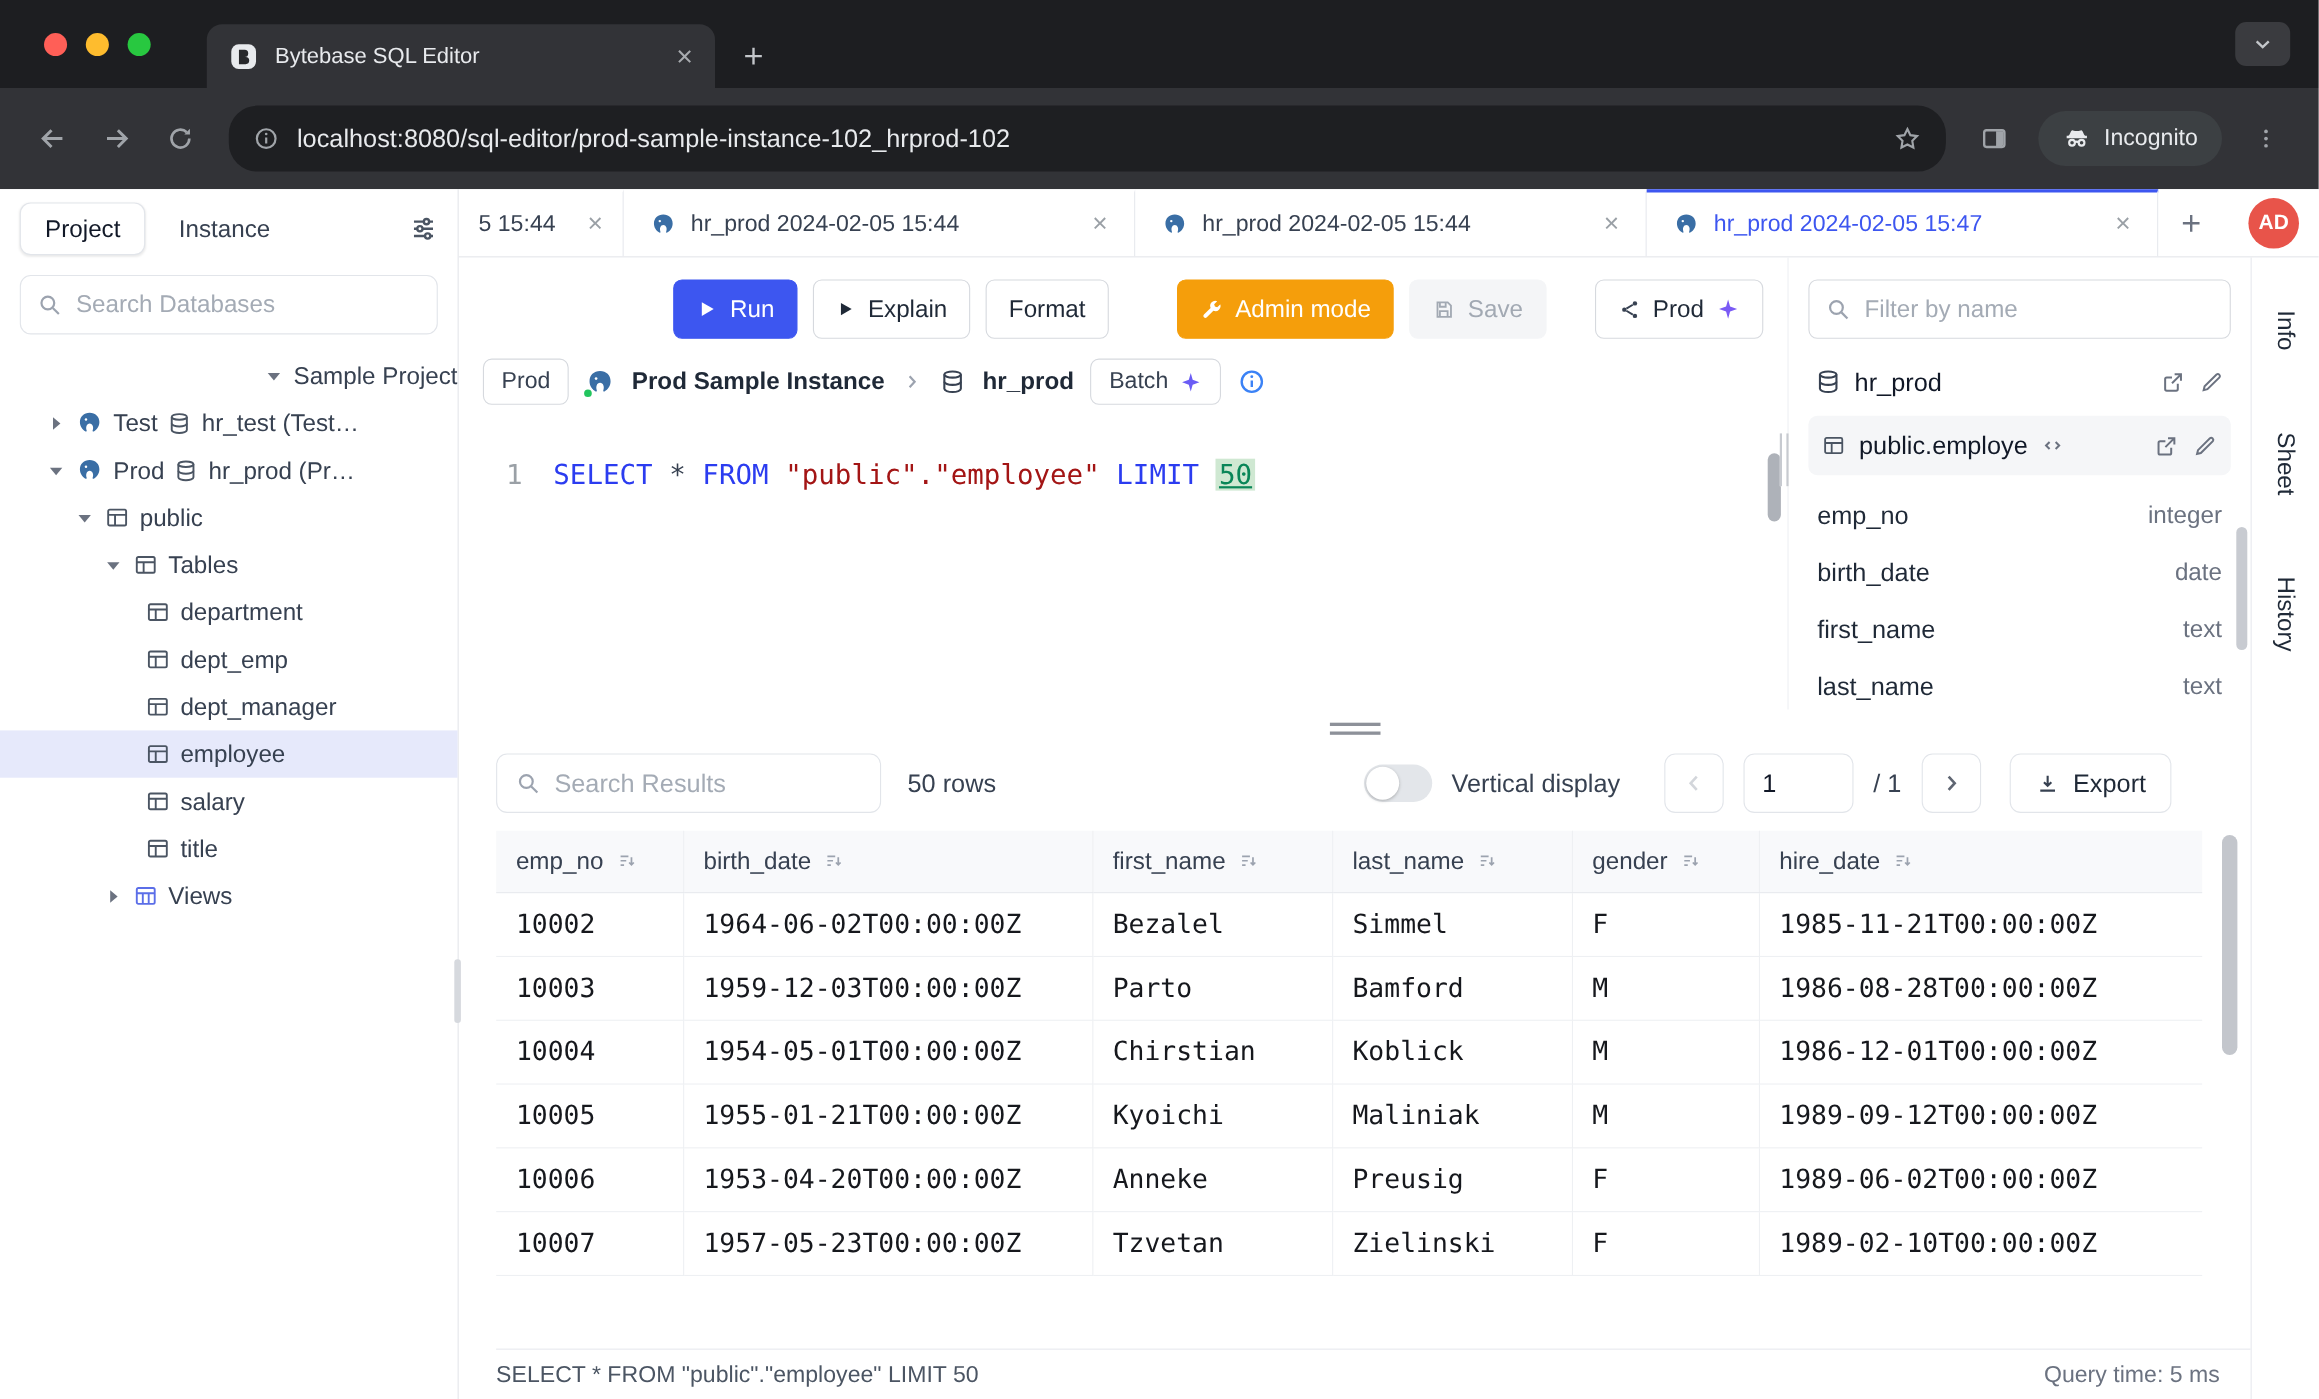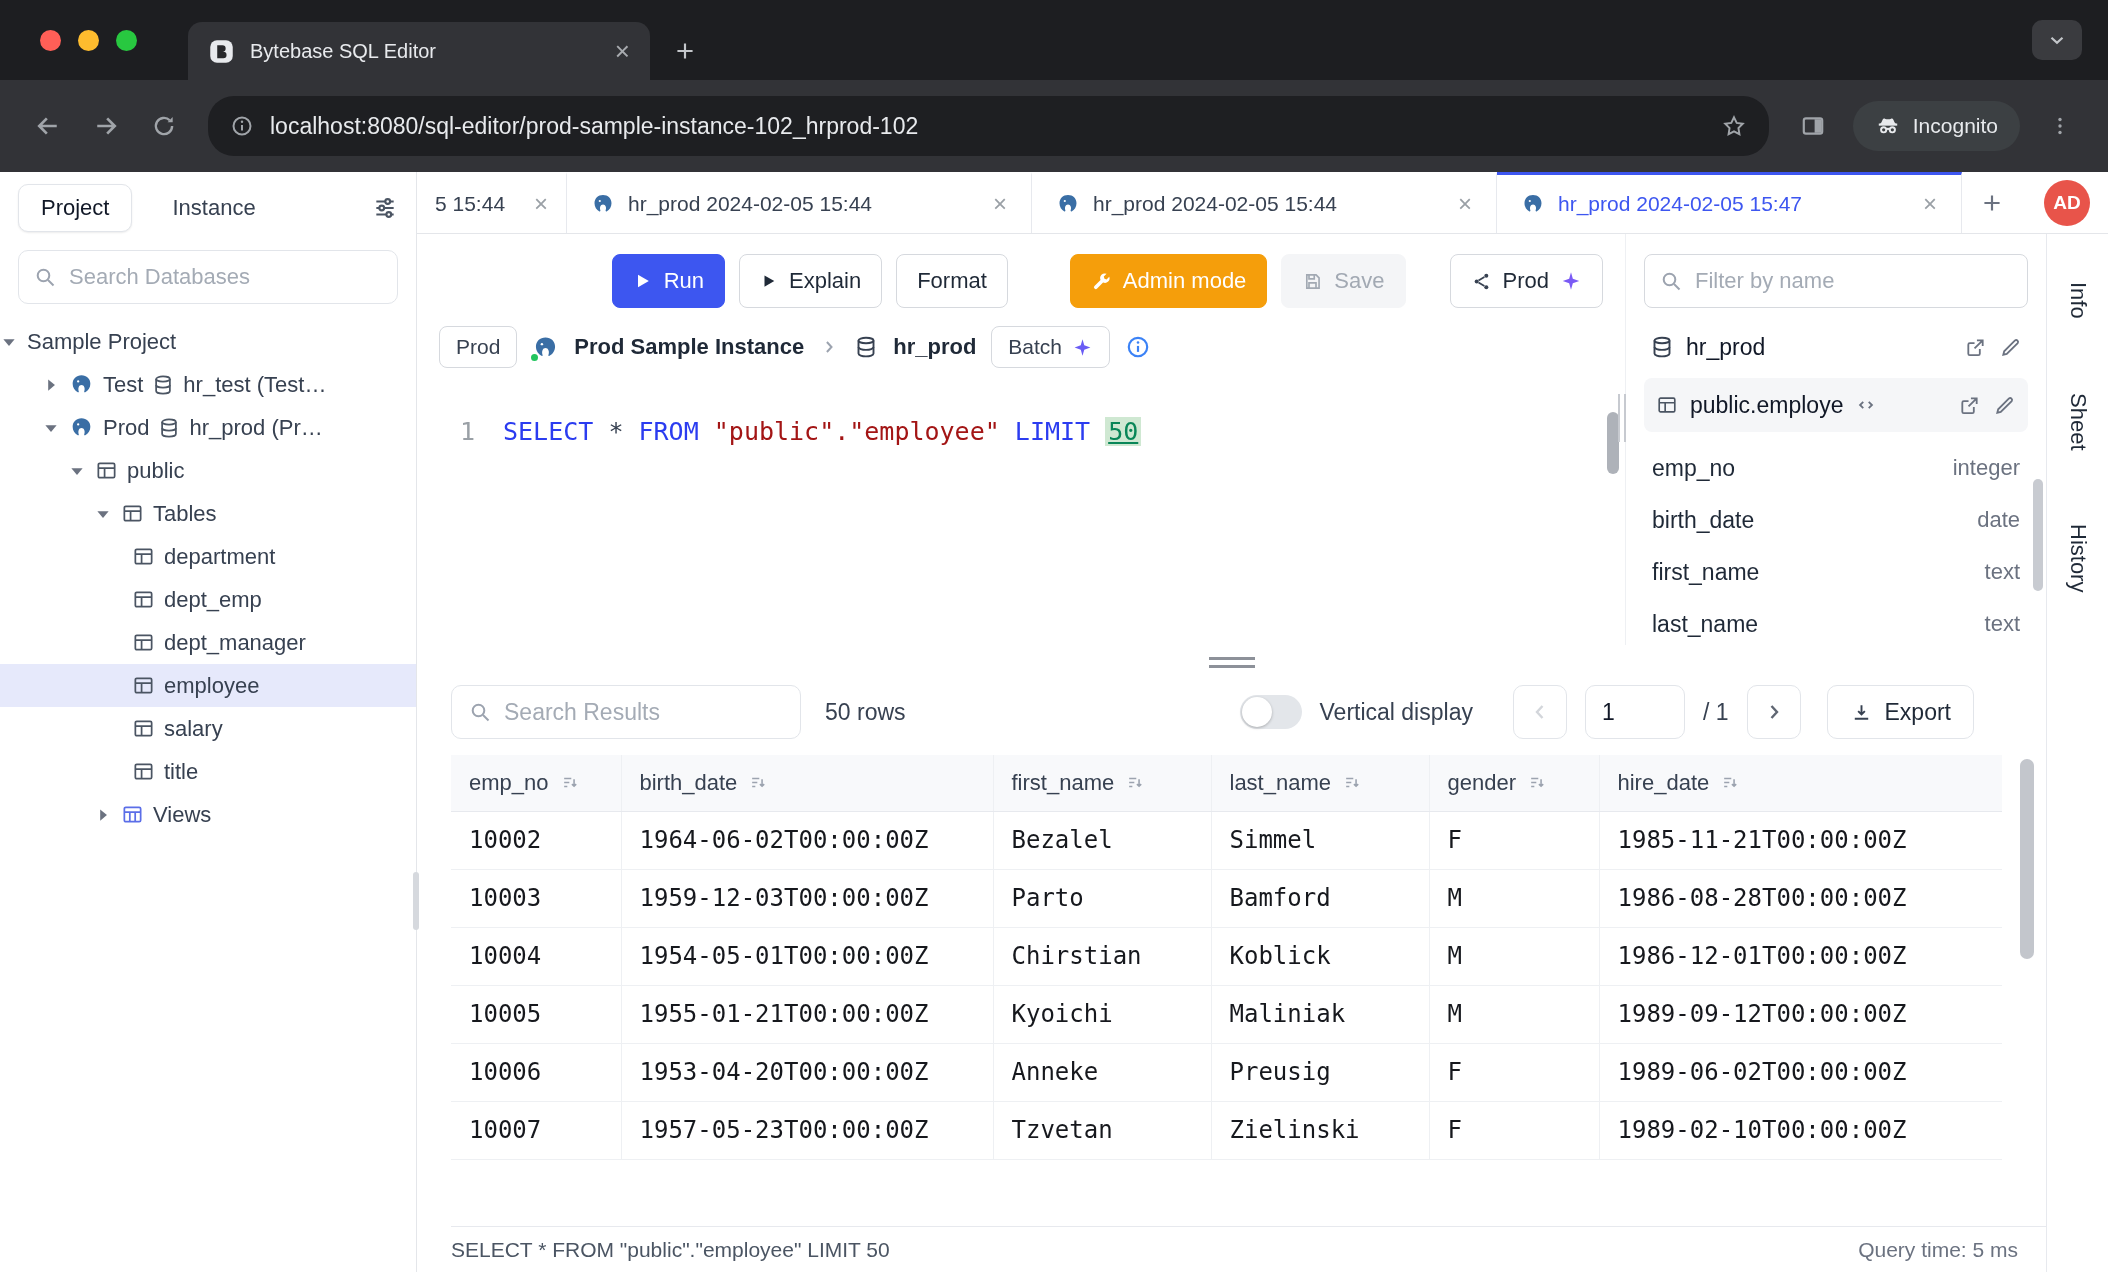--- a/index.html
+++ b/index.html
@@ -26,34 +26,34 @@
     padding:0 22px;margin:0 12px;}
   .url-text{flex:1;color:#e8eaed;font-size:23px;white-space:nowrap;overflow:hidden;}
   .incog-pill{height:50px;background:#3c4043;border-radius:25px;display:flex;align-items:center;gap:12px;
     padding:0 22px;color:#e8eaed;font-size:21px;margin:0 8px;}
 
   
   .app{height:1100px;display:flex;background:#fff;color:#1f2937;}
 
   
   .sidebar{width:417px;border-right:1px solid #e4e6ea;display:flex;flex-direction:column;position:relative;}
-  .side-head{display:flex;align-items:center;gap:40px;padding:12px 18px 8px;}
+  .side-head{display:flex;align-items:center;gap:30px;padding:12px 18px 8px;}
   .proj-btn{background:#fff;border:1px solid #e2e5ea;border-radius:10px;padding:10px 22px;font-size:22px;color:#111827;
     box-shadow:0 1px 2px rgba(0,0,0,.08);}
   .inst-label{font-size:22px;color:#374151;}
   .side-head .sliders{margin-left:auto;color:#4b5563;}
   .side-search{margin:10px 18px 16px;height:54px;border:1px solid #e2e5ea;border-radius:10px;
     display:flex;align-items:center;gap:12px;padding:0 14px;}
   .side-search input{border:0;outline:0;flex:1;font-size:22px;color:#374151;font-family:inherit;background:transparent;}
   .side-search input::placeholder{color:#a4abb5;}
   .tree{font-size:22px;color:#374151;}
   .trow{height:43px;display:flex;align-items:center;gap:9px;white-space:nowrap;overflow:hidden;}
   .trow .caret{color:#6b7280;}
   .trow.selected{background:#e6e9fb;}
-  .t-ind0{padding-left:0;} .t-ind1{padding-left:42px;} .t-ind2{padding-left:68px;}
+  .t-ind0{padding-left:0;justify-content:flex-end;} .t-ind1{padding-left:42px;} .t-ind2{padding-left:68px;}
   .t-ind3{padding-left:94px;} .t-ind4{padding-left:132px;}
   .tree .dbname{overflow:hidden;text-overflow:ellipsis;}
   .side-grip{position:absolute;right:-3px;top:700px;width:6px;height:58px;background:#d6d9de;border-radius:3px;}
 
   
   .main{flex:1;display:flex;flex-direction:column;min-width:0;}
   .edit-tabs{height:62px;border-bottom:1px solid #e4e6ea;display:flex;align-items:stretch;}
   .etab{display:flex;align-items:center;gap:13px;padding:0 24px;border-right:1px solid #e7e9ee;
     font-size:21px;color:#374151;border-top:3px solid transparent;}
   .etab .x{color:#9aa0a6;font-size:24px;margin-left:auto;}

